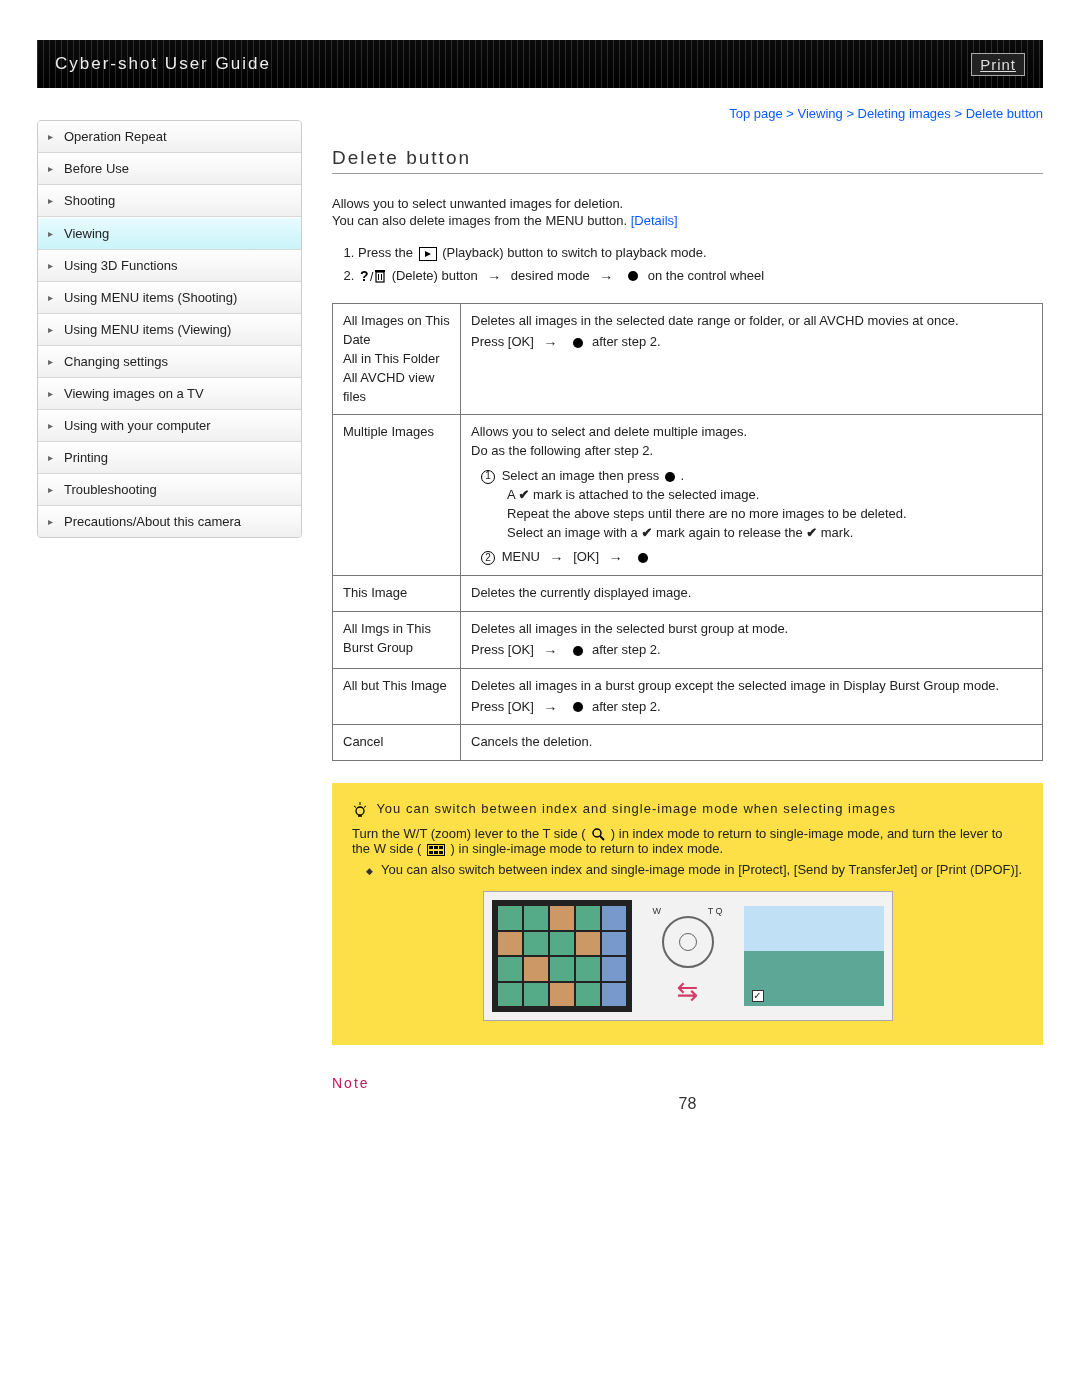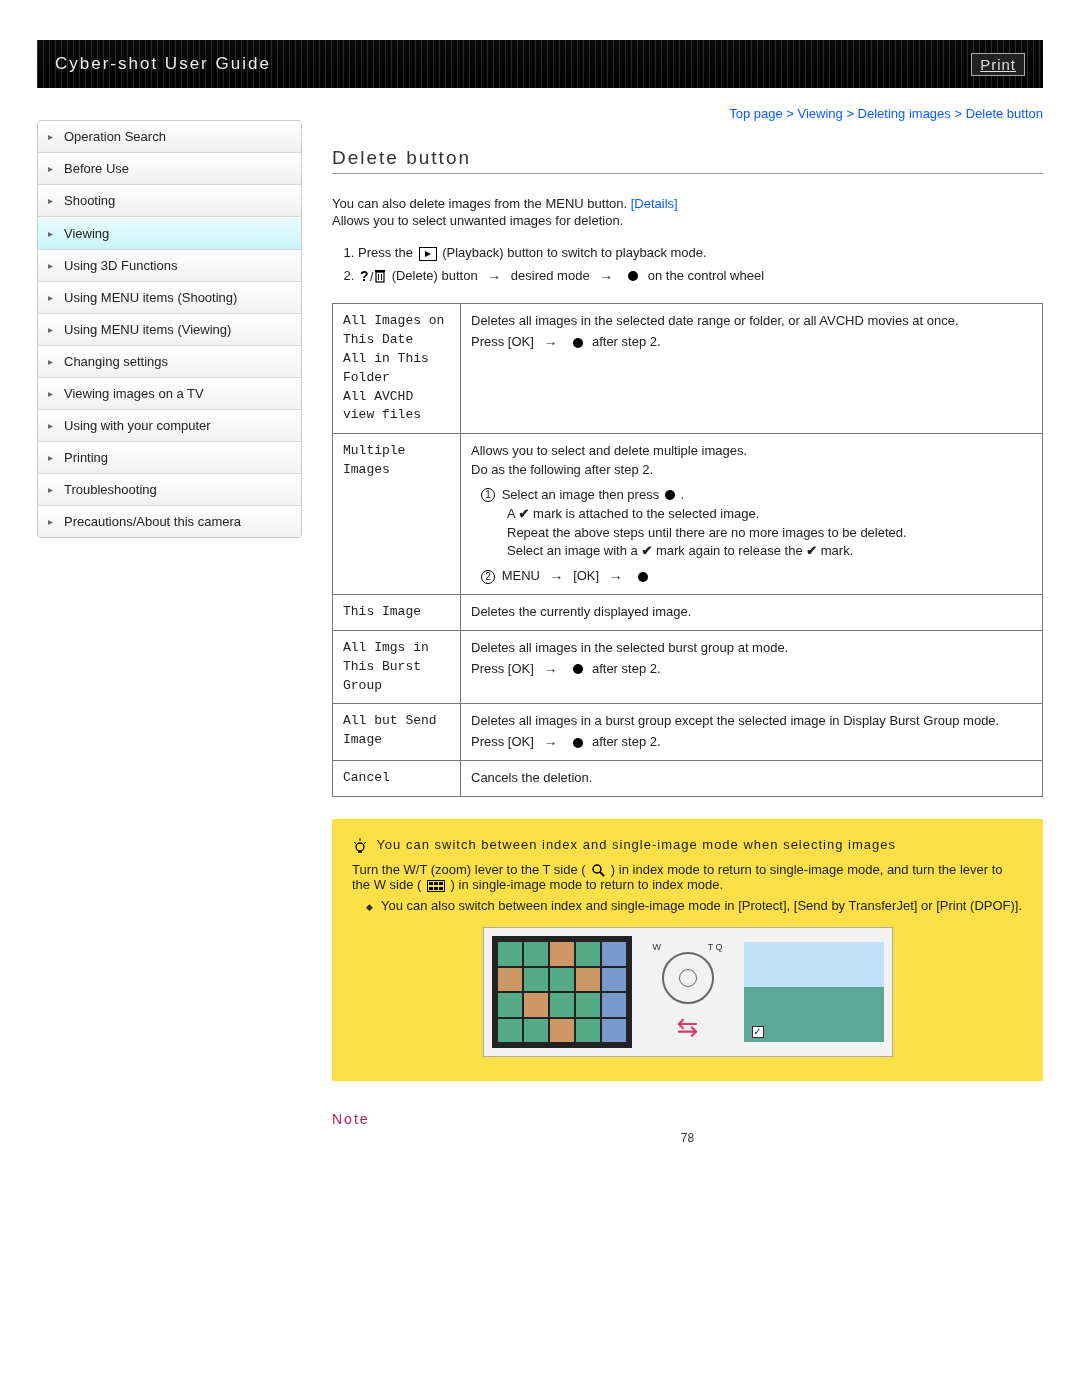--- a/index.html
+++ b/index.html
@@ -46,21 +46,21 @@
   .intro p{margin-bottom:2px;}
   .intro .details{color:#0a5aff; cursor:pointer;}
   ol.steps{ list-style:decimal; margin:14px 0 16px 26px; }
   ol.steps li{ padding:3px 0; }
   .inline-icon{ display:inline-flex; vertical-align:middle; margin:0 2px; }
   .arrowr{ display:inline-block; margin:0 6px; }
   .arrowr::after{content:"→"; font-size:14px;}
   .dot{ display:inline-block; width:10px; height:10px; background:#000; border-radius:50%; vertical-align:middle; margin:0 2px;}
   table.opt{ width:100%; border-collapse:collapse; margin-top:6px; }
   table.opt td{ border:1px solid #777; padding:8px 10px; vertical-align:top; font-size:13px; line-height:1.45;}
-  table.opt td:first-child{ width:128px;font-family:Liberation Mono, monospace; }
+  table.opt td:first-child{ width:128px; }
   .circ-num{ display:inline-flex; width:14px; height:14px; border:1.2px solid #000; border-radius:50%; align-items:center; justify-content:center; font-size:10px; margin-right:3px; vertical-align:middle;}
   .check{ display:inline-block; font-weight:bold;}
   .tipbox{ background:#fde047; padding:18px 20px 24px 20px; margin-top:22px;}
   .tipbox h3{ font-size:13px; font-weight:normal; letter-spacing:1px; margin-bottom:8px;}
   .tipbox h3 .bulb{ margin-right:4px; vertical-align:middle; display:inline-flex;}
   .tipbox ul{ list-style:none; margin:6px 0 14px 14px;}
   .tipbox ul li::before{content:"◆"; font-size:9px; margin-right:8px; color:#333;}
   .illus-wrap{ display:flex; justify-content:center; margin-top:10px;}
   .illus{ width:410px; height:130px; background:#f2f2f2; border:1px solid #aaa; display:flex; align-items:center; justify-content:space-between; padding:8px;}
   .illus .thumbgrid{ width:140px; height:112px; background:#222; display:grid; grid-template-columns:repeat(5,1fr); grid-template-rows:repeat(4,1fr); gap:2px; padding:6px;}
@@ -68,38 +68,38 @@
   .illus .thumbgrid div:nth-child(3n){background:#c96;}
   .illus .thumbgrid div:nth-child(5n){background:#79c;}
   .illus .mid{ width:110px; text-align:center;}
   .illus .dial{ width:52px; height:52px; border:2px solid #666; border-radius:50%; margin:0 auto 8px auto; position:relative;}
   .illus .dial::after{content:""; position:absolute; inset:15px; border:1px solid #666; border-radius:50%;}
   .illus .dial-labels{ font-size:9px; color:#333; display:flex; justify-content:space-between; width:70px; margin:0 auto;}
   .illus .twoarr{ font-size:26px; color:#d63a6a;}
   .illus .single{ width:140px; height:100px; background:linear-gradient(#bfe0f5 0 45%, #5da796 45% 100%); position:relative;}
   .illus .single .chk{ position:absolute; bottom:4px; left:8px; width:12px; height:12px; background:#fff; border:1px solid #333; font-size:10px; text-align:center; line-height:10px;}
   .note-h{ color:#be185d; letter-spacing:2px; margin-top:30px; font-size:14px;}
-  .pgnum{ text-align:center; font-size:12px; margin-top:4px; color:#333;}
+  .pgnum{ text-align:center; font-size:16px; margin-top:4px; color:#333;}
 </style>
 </head>
 <body>
 
 <div class="page">
 
   <div class="header">
     <span>Cyber-shot User Guide</span>
     <span class="print-btn">Print</span>
   </div>
 
   <div class="columns">
     <div class="sidebar">
       <div class="nav">
         <div class="nav-item">
             <span class="arrow">▸</span>
-            <span>Operation Search</span>
+            <span>Operation Repeat</span>
           </div>
         <div class="nav-item">
             <span class="arrow">▸</span>
             <span>Before Use</span>
           </div>
         <div class="nav-item">
             <span class="arrow">▸</span>
             <span>Shooting</span>
           </div>
         <div class="nav-item active">
@@ -150,24 +150,24 @@
         <a>Top page</a> &gt;
         <a>Viewing</a> &gt;
         <a>Deleting images</a> &gt;
         <a>Delete button</a>
       </div>
 
       <h1 class="pg-title">Delete button</h1>
       <hr class="hr">
 
       <div class="intro">
+        <p>Allows you to select unwanted images for deletion.</p>
         <p>
           <span>You can also delete images from the MENU button. </span><span class="details">[Details]</span>
         </p>
-        <p>Allows you to select unwanted images for deletion.</p>
       </div>
 
       <ol class="steps">
         <li>
           <span>Press the </span>
           <span class="inline-icon">
             <svg width="18" height="14" viewBox="0 0 18 14">
                 <rect x="0.5" y="0.5" width="17" height="13" fill="none" stroke="#000"></rect>
                 <polygon points="6,4 12,7 6,10" fill="#000"></polygon>
               </svg>
@@ -256,21 +256,21 @@
             <div>Deletes all images in the selected burst group at mode.</div>
             <div>
               <span>Press [OK] </span>
               <span class="arrowr"></span>
               &nbsp;<span class="dot"></span>&nbsp;
               <span> after step 2.</span>
             </div>
           </td>
         </tr>
         <tr>
-          <td>All but Send Image</td>
+          <td>All but This Image</td>
           <td>
             <div>Deletes all images in a burst group except the selected image in Display Burst Group mode.</div>
             <div>
               <span>Press [OK] </span>
               <span class="arrowr"></span>
               &nbsp;<span class="dot"></span>&nbsp;
               <span> after step 2.</span>
             </div>
           </td>
         </tr>

